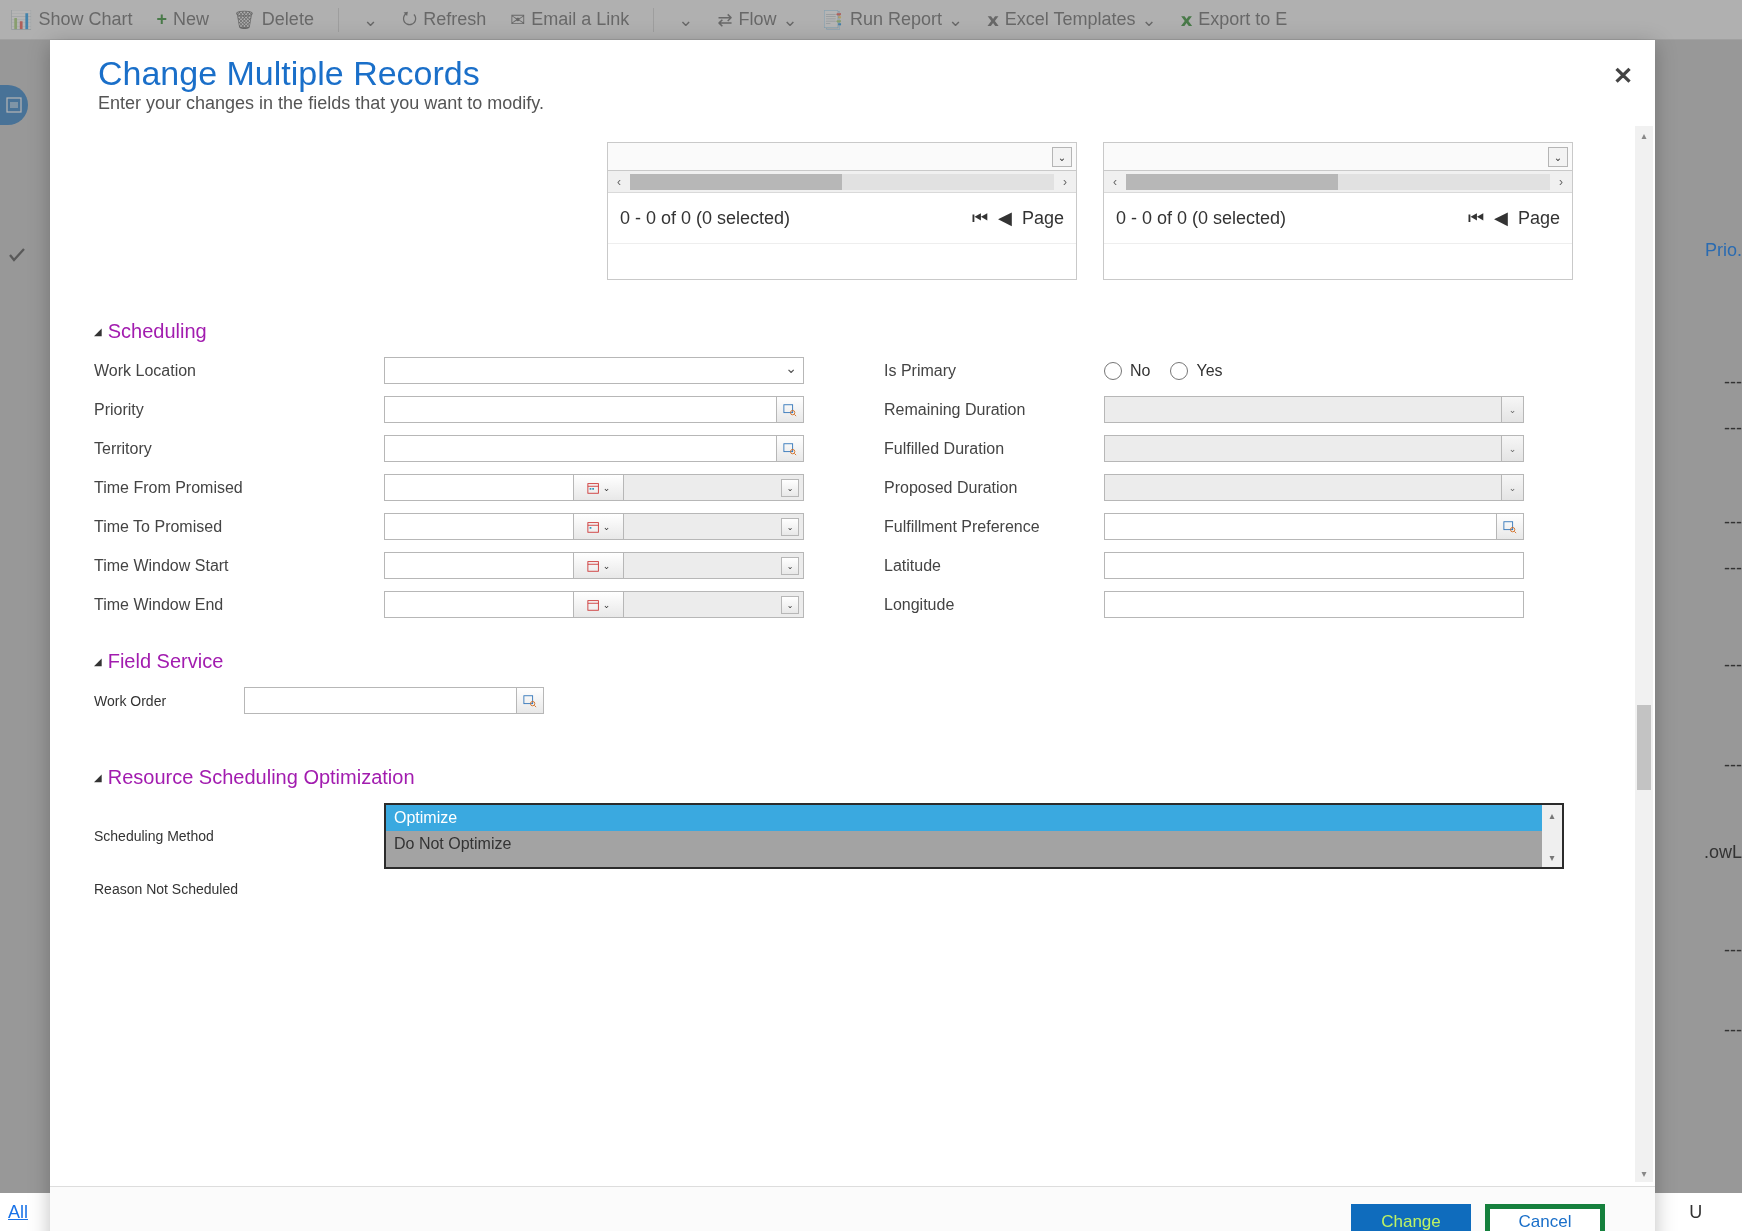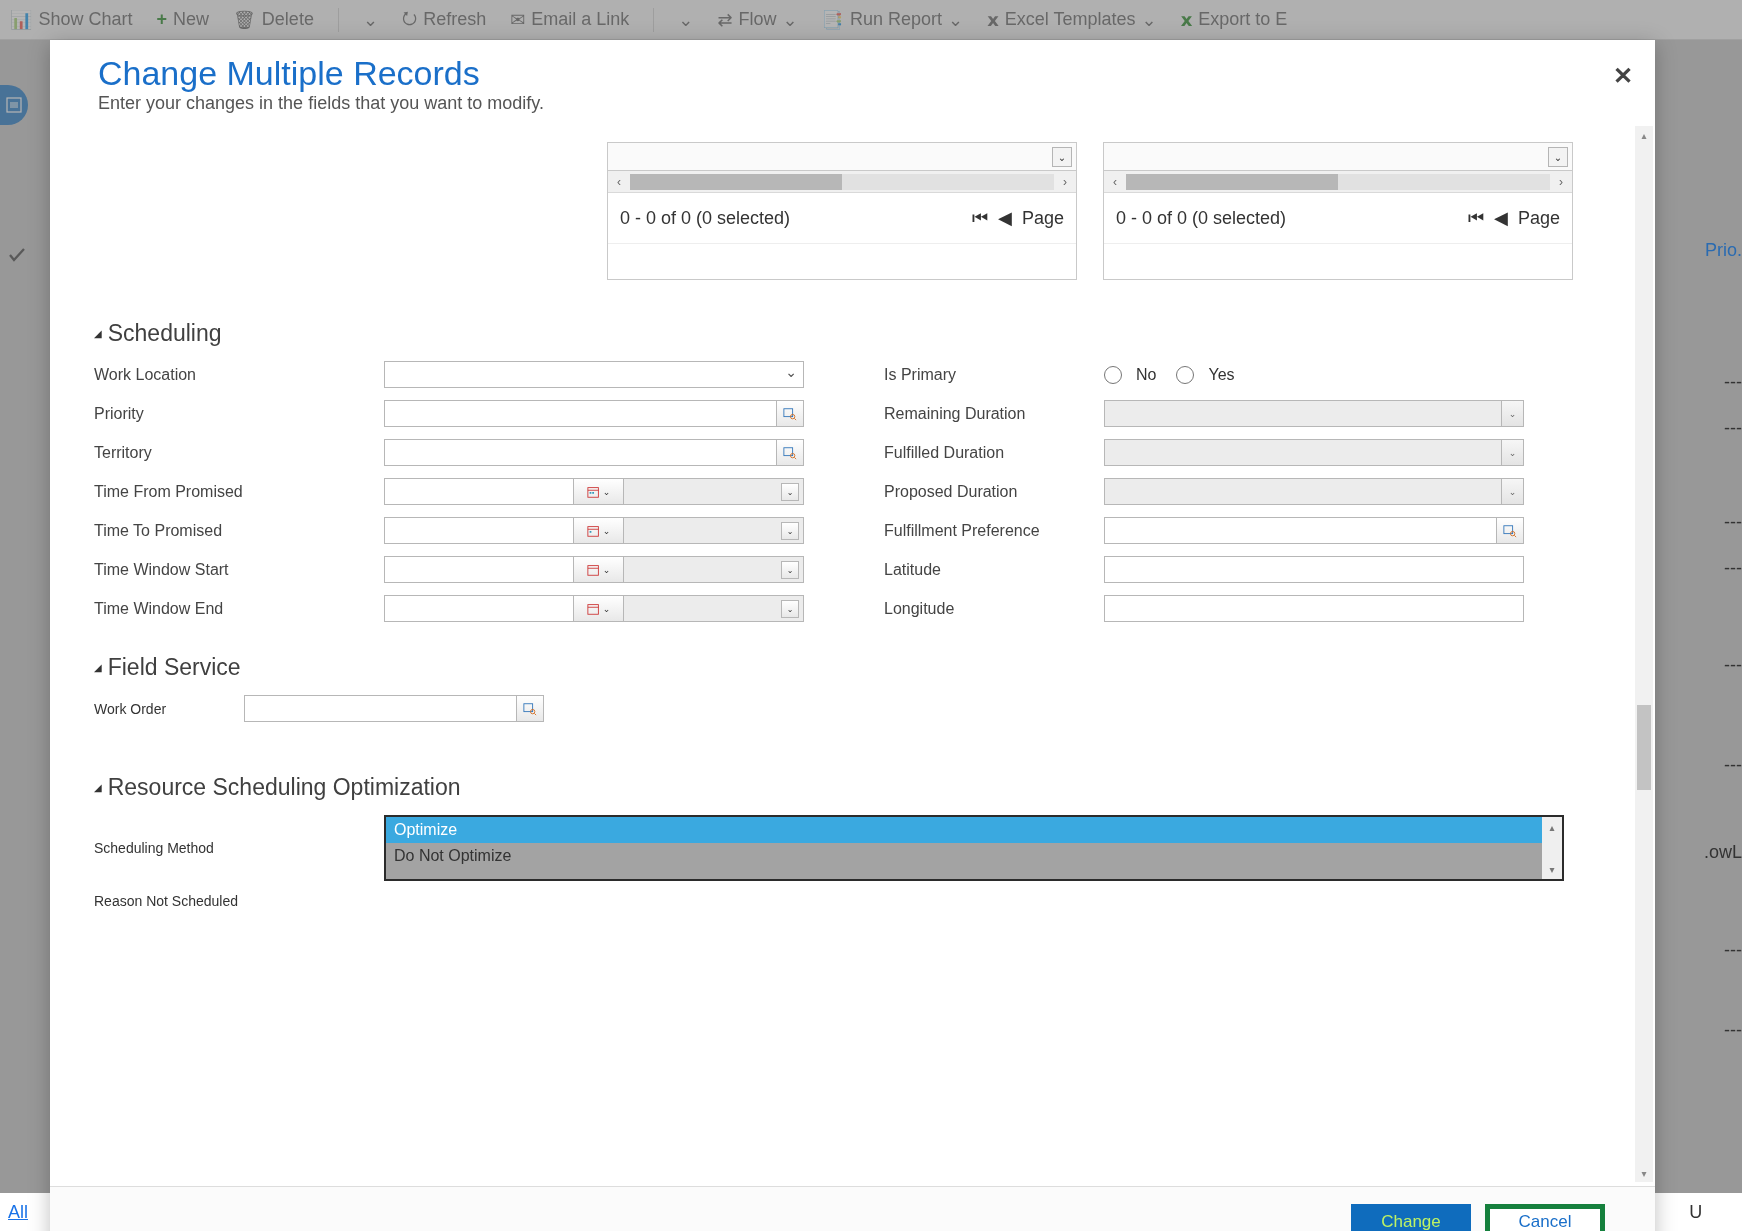--- a/index.html
+++ b/index.html
@@ -208,22 +208,22 @@
     display:flex;
     align-items:center;
     gap:6px;
     margin: 6px 0 14px 0;
   }
   .section-header .tri {
     font-size:10px;
     color:#333;
   }
   .section-header .ttl {
-    font-size:23px;
-    color:#404040;
+    font-size:20px;
+    color:#a21caf;
   }
 
   
   .fields-grid {
     display:grid;
     grid-template-columns: 290px 420px 80px 220px 420px;
     row-gap: 12px;
     align-items:center;
   }
   .fields-grid .lbl { font-size:16px; color:#444; }
@@ -332,21 +332,21 @@
   }
 
   .radio-row {
     display:flex;
     gap:20px;
     align-items:center;
   }
   .radio-row label {
     display:flex;
     align-items:center;
-    gap:14px;
+    gap:8px;
     font-size:16px;
   }
   .radio-row input { width:18px; height:18px; }
 
   
   .rso-field-row {
     display:grid;
     grid-template-columns: 290px 1180px;
     row-gap:12px;
     align-items:flex-start;

